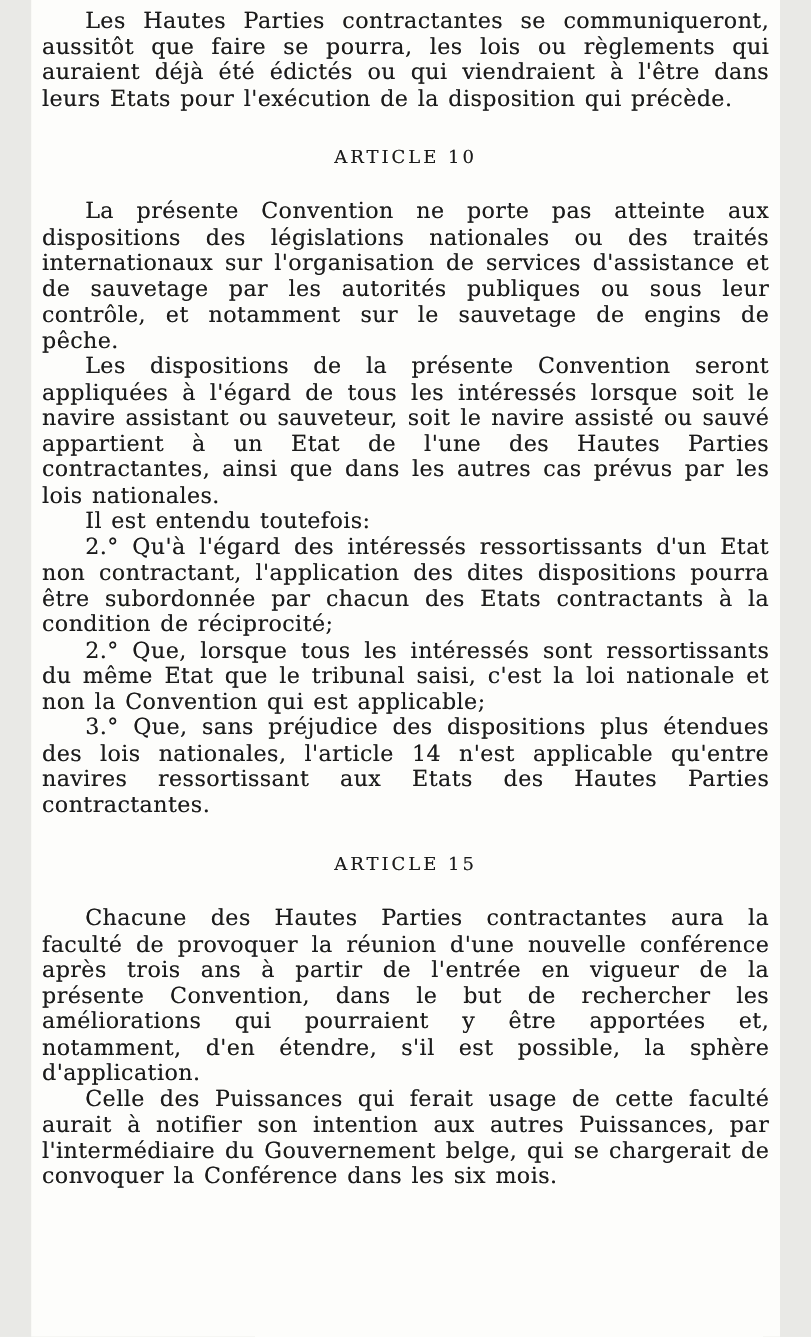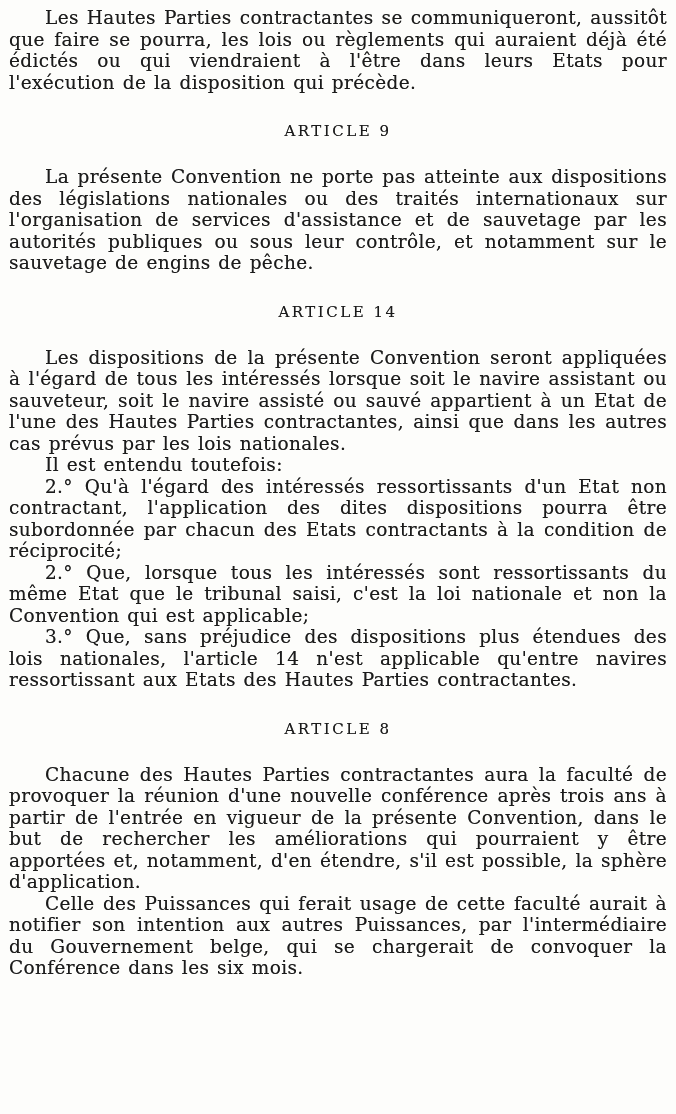--- a/index.html
+++ b/index.html
@@ -6,21 +6,21 @@
     --paper: #fdfdfb;
     --ink: #1b1b1b;
   }
   * { box-sizing: border-box; }
   html, body {
     margin: 0;
     padding: 0;
     background: #e9e9e6;
   }
   .page {
-    width: 676px;
+    width: 624px;
     height: 1114px;
     margin: 0 auto;
     background: var(--paper);
     padding: 7px 9px 4px 9px;
     overflow: hidden;
     position: relative;
   }
   .para {
     margin: 0;
     font-family: "DejaVu Serif", "Liberation Serif", serif;
@@ -48,37 +48,36 @@
     text-shadow: 0 0 0.4px rgba(20,20,20,0.55);
   }
 </style>
 </head>
 <body>
 
 <div class="page">
 
   <p class="para">Les Hautes Parties contractantes se communiqueront, aussitôt que faire se pourra, les lois ou règlements qui auraient déjà été édictés ou qui viendraient à l'être dans leurs Etats pour l'exécution de la disposition qui précède.</p>
 
-  <h2 class="article-heading">ARTICLE 9</h2>
+  <h2 class="article-heading">ARTICLE 10</h2>
 
   <p class="para">La présente Convention ne porte pas atteinte aux dispositions des législations nationales ou des traités internationaux sur l'organisation de services d'assistance et de sauvetage par les autorités publiques ou sous leur contrôle, et notamment sur le sauvetage de engins de pêche.</p>
 
-  <h2 class="article-heading">ARTICLE 14</h2>
 
 
 
   <p class="para">Les dispositions de la présente Convention seront appliquées à l'égard de tous les intéressés lorsque soit le navire assistant ou sauveteur, soit le navire assisté ou sauvé appartient à un Etat de l'une des Hautes Parties contractantes, ainsi que dans les autres cas prévus par les lois nationales.</p>
 
   <p class="para">Il est entendu toutefois:</p>
 
   <p class="para">2.° Qu'à l'égard des intéressés ressortissants d'un Etat non contractant, l'application des dites dispositions pourra être subordonnée par chacun des Etats contractants à la condition de réciprocité;</p>
 
   <p class="para">2.° Que, lorsque tous les intéressés sont ressortissants du même Etat que le tribunal saisi, c'est la loi nationale et non la Convention qui est applicable;</p>
 
   <p class="para">3.° Que, sans préjudice des dispositions plus étendues des lois nationales, l'article 14 n'est applicable qu'entre navires ressortissant aux Etats des Hautes Parties contractantes.</p>
 
-  <h2 class="article-heading">ARTICLE 8</h2>
+  <h2 class="article-heading">ARTICLE 15</h2>
 
   <p class="para">Chacune des Hautes Parties contractantes aura la faculté de provoquer la réunion d'une nouvelle conférence après trois ans à partir de l'entrée en vigueur de la présente Convention, dans le but de rechercher les améliorations qui pourraient y être apportées et, notamment, d'en étendre, s'il est possible, la sphère d'application.</p>
 
   <p class="para">Celle des Puissances qui ferait usage de cette faculté aurait à notifier son intention aux autres Puissances, par l'intermédiaire du Gouvernement belge, qui se chargerait de convoquer la Conférence dans les six mois.</p>
 
 </div>
 
 </body></html>

